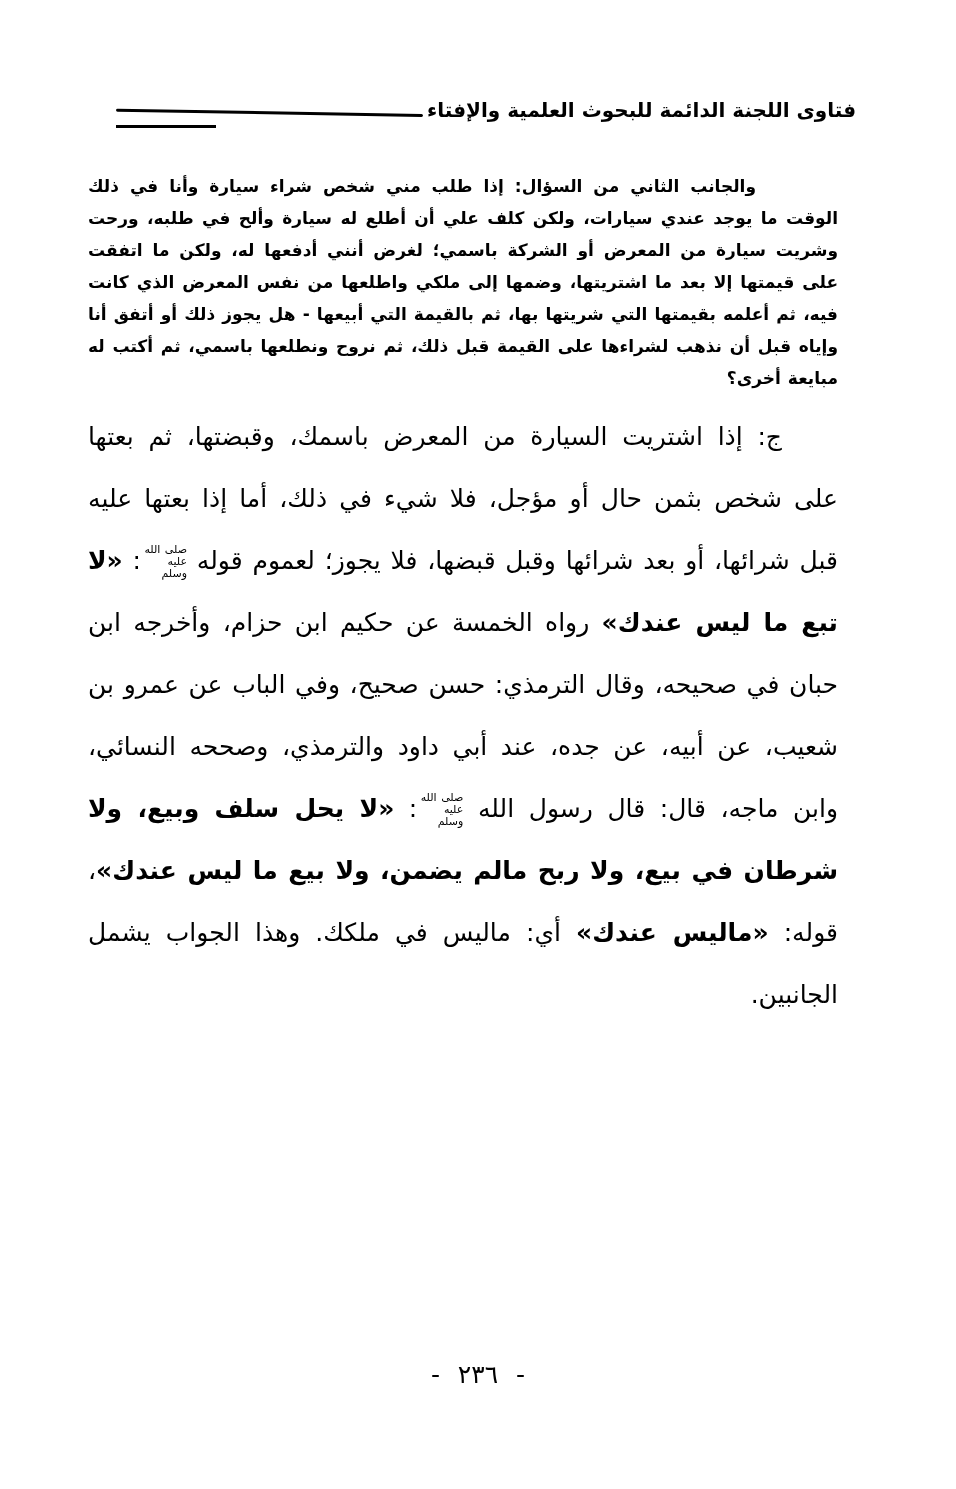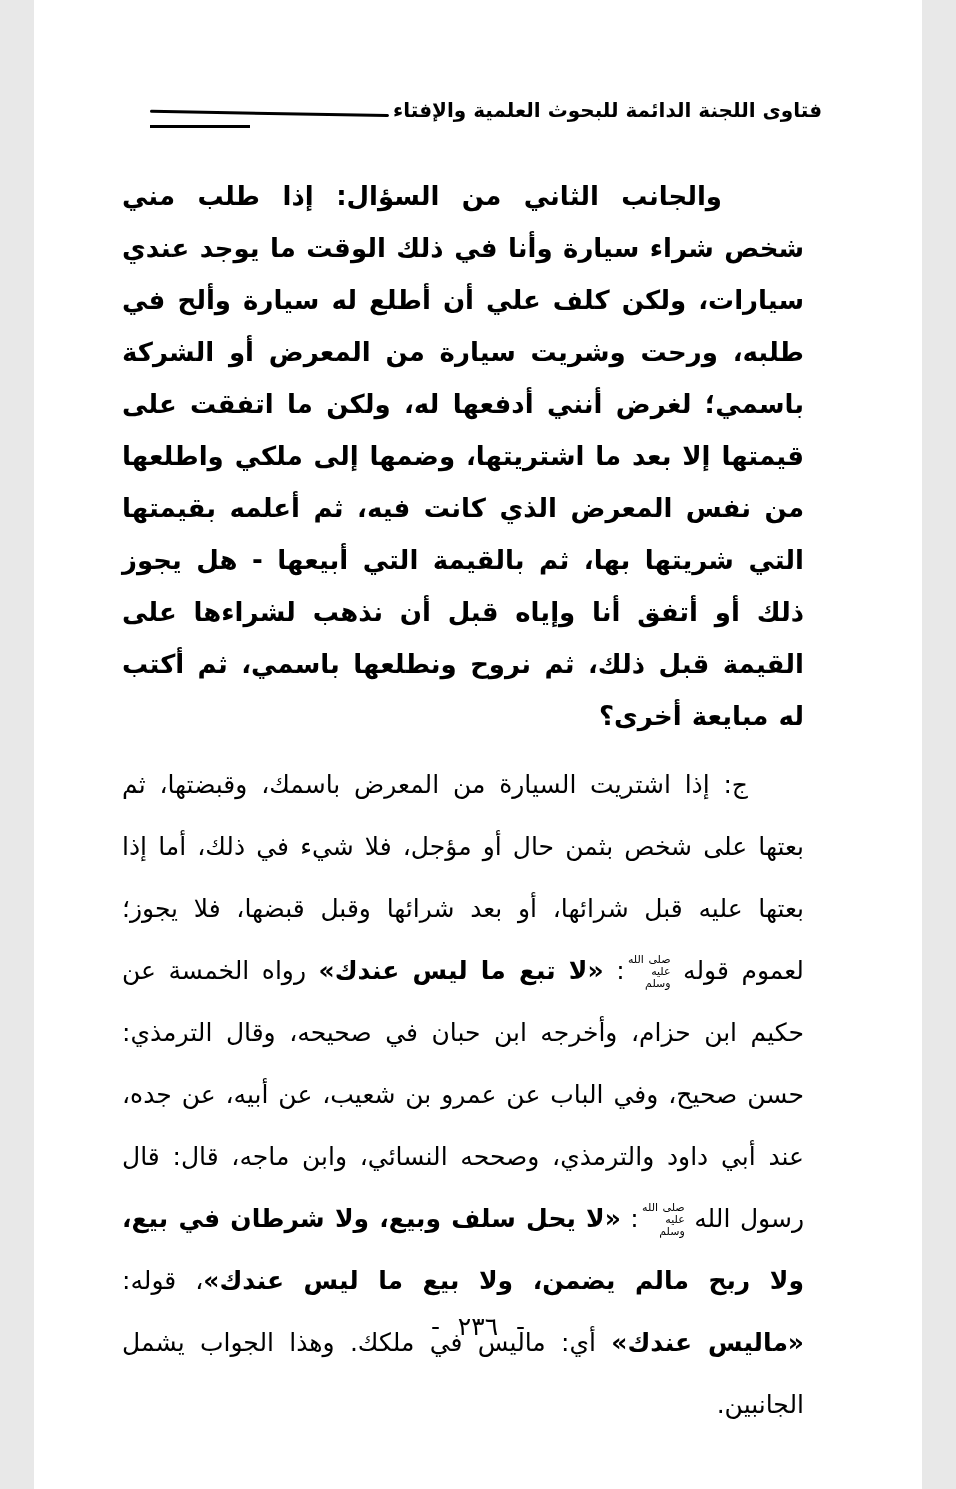--- a/index.html
+++ b/index.html
@@ -1,19 +1,19 @@
 <!DOCTYPE html>
 <html lang="ar"><head>
 <meta charset="utf-8">
 <style>
   * { margin:0; padding:0; box-sizing:border-box; }
   html,body { background:#e8e8e8; }
   .page {
     position:relative;
-    width:888px; height:1489px;
+    width:956px; height:1489px;
     margin:0 auto;
     background:#ffffff;
     color:#000000;
     font-family:"DejaVu Sans", sans-serif;
     overflow:hidden;
   }
   
   .header {
     position:absolute;
     top:96px; right:100px; left:112px;
@@ -42,22 +42,22 @@
   }
   
   .text-block {
     position:absolute;
     top:170px; right:118px; left:88px;
     direction:rtl;
     text-align:justify;
   }
   .question {
     font-weight:bold;
-    font-size:26px;
-    line-height:52px;
+    font-size:17px;
+    line-height:32px;
     text-indent:82px;
     word-spacing:1px;
   }
   .answer {
     margin-top:12px;
     font-size:25px;
     line-height:62px;
     text-indent:56px;
     word-spacing:1px;
   }
@@ -68,21 +68,21 @@
     font-size:11px;
     line-height:1.1;
     text-align:right;
     text-indent:0;
     vertical-align:middle;
     font-weight:normal;
   }
   
   .page-number {
     position:absolute;
-    top:1312px; left:0; right:0;
+    top:1360px; left:0; right:0;
     text-align:center;
     font-size:25px;
     letter-spacing:2px;
     word-spacing:10px;
     direction:rtl;
   }
 </style>
 </head>
 <body>
 

